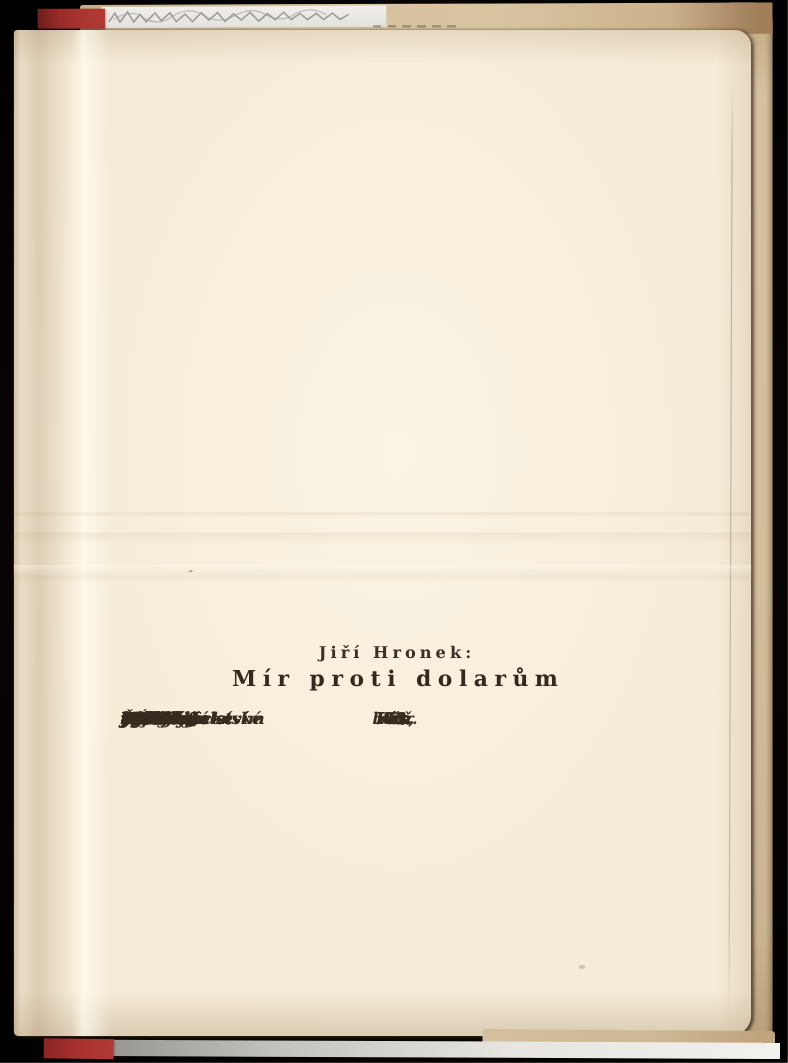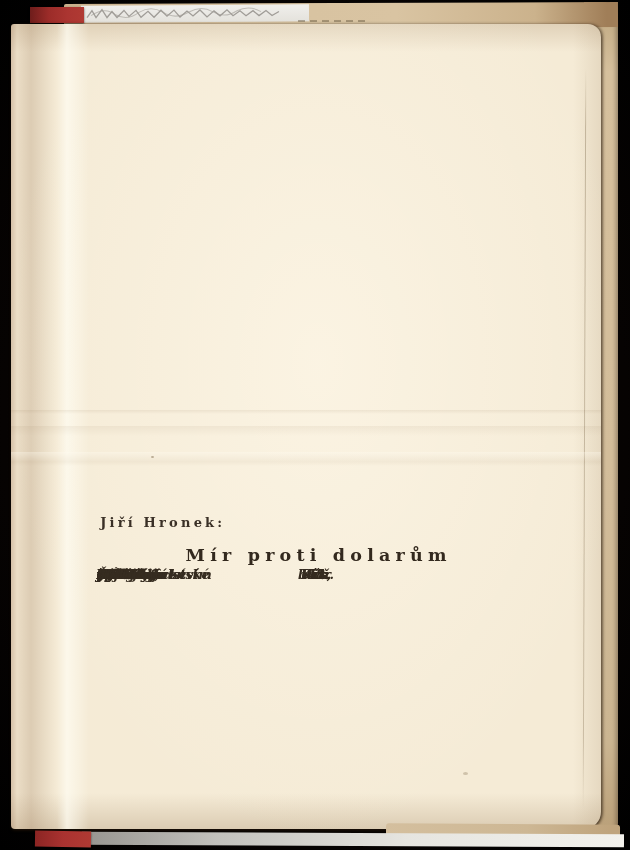--- a/index.html
+++ b/index.html
@@ -81,27 +81,27 @@
   .speck { border-radius: 50%; background: rgba(110,90,60,.45); }
   .s1 { left: 140px; top: 432px; width: 3px; height: 2px; }
   .s2 { left: 452px; top: 748px; width: 5px; height: 3px; background: rgba(120,100,70,.30); }
 
   
   .colophon { left: 86px; top: 492px; width: 438px; color: #342a1e; }
   .colophon > div { position: static; }
   .author {
     font-size: 13px; line-height: 14px; font-weight: bold;
     letter-spacing: 3.2px; text-indent: 3.2px;
-    text-align: left; margin-bottom: 15px;
+    text-align: center; margin-bottom: 4px;
     color: #3a3026;
   }
   .title {
     font-size: 17.5px; line-height: 20px; font-weight: bold;
     letter-spacing: 5.2px; text-indent: 5.2px;
-    text-align: center; 
+    text-align: center; margin-bottom: 12px;
     color: #33291e;
   }
   .para { width: 100%; }
   .colophon-line {
     position: static;
     display: flex; justify-content: space-between;
     font-style: italic; font-weight: 600;
     font-size: 12.8px; line-height: 19.8px;
     white-space: pre; color: #362c20;
   }

